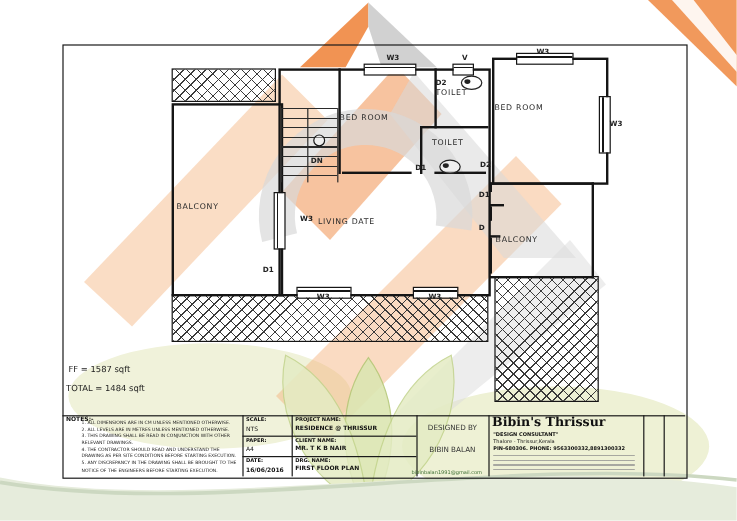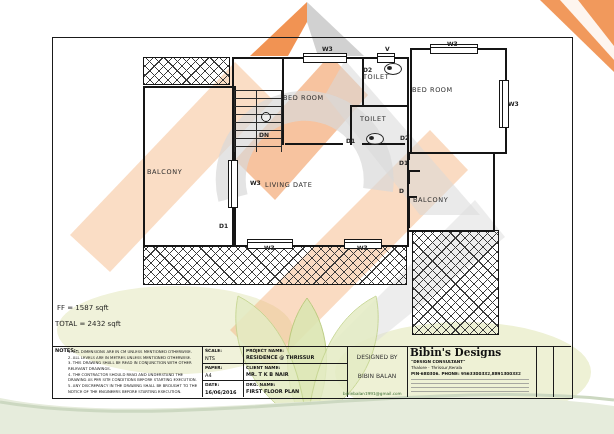--- a/index.html
+++ b/index.html
@@ -126,21 +126,21 @@
     <div class="tag" style="left:346px;top:137px;">D1</div>
     <div class="tag" style="left:399px;top:159px;">D1</div>
     <div class="tag" style="left:399px;top:187px;">D</div>
     <div class="tag" style="left:250px;top:179px;">W3</div>
     <div class="tag" style="left:219px;top:222px;">D1</div>
     <div class="tag" style="left:264px;top:244px;">W3</div>
     <div class="tag" style="left:357px;top:244px;">W3</div>
     <div class="tag" style="left:259px;top:131px;">DN</div>
 
     <div class="area-text" style="left:57px;top:304px;">FF = 1587 sqft</div>
-    <div class="area-text" style="left:55px;top:320px;">TOTAL = 2432 sqft</div>
+    <div class="area-text" style="left:55px;top:320px;">TOTAL = 1484 sqft</div>
   </div>
 
   <div class="tb-line-h" style="left:52px;top:346px;width:519px;"></div>
   <div class="tb-line-v" style="left:202px;"></div>
   <div class="tb-line-v" style="left:243px;"></div>
   <div class="tb-line-v" style="left:347px;"></div>
   <div class="tb-line-v" style="left:407px;"></div>
   <div class="tb-line-v" style="left:536px;"></div>
   <div class="tb-line-v" style="left:553px;"></div>
   <div class="tb-line-h" style="left:202px;top:363px;width:145px;"></div>
@@ -165,20 +165,20 @@
   <div class="tb-label" style="left:246px;top:348px;">PROJECT NAME:</div>
   <div class="tb-value" style="left:246px;top:354px;">RESIDENCE @ THRISSUR</div>
   <div class="tb-label" style="left:246px;top:365px;">CLIENT NAME:</div>
   <div class="tb-value" style="left:246px;top:371px;">MR. T K B NAIR</div>
   <div class="tb-label" style="left:246px;top:382px;">DRG. NAME:</div>
   <div class="tb-value" style="left:246px;top:388px;">FIRST FLOOR PLAN</div>
 
   <div class="tb-value" style="left:347px;top:353px;width:60px;text-align:center;font-size:6px;font-weight:normal;color:#333;">DESIGNED BY</div>
   <div class="tb-value" style="left:347px;top:372px;width:60px;text-align:center;font-size:6px;font-weight:normal;color:#333;">BIBIN BALAN</div>
 
-  <div class="firm-name">Bibin's Designs</div>
+  <div class="firm-name">Bibin's Thrissur</div>
   <div class="tb-label" style="left:411px;top:359px;font-size:4.2px;">"DESIGN CONSULTANT"</div>
   <div class="tb-label" style="left:411px;top:365px;font-size:4.2px;font-weight:normal;">Thalore - Thrissur,Kerala</div>
   <div class="tb-label" style="left:411px;top:371px;font-size:4.2px;">PIN-680306. PHONE: 9563300332,8891300332</div>
   <div class="fine-print"></div>
   <div class="email">bibinbalan1991@gmail.com</div>
 
 </div>
 
 </body></html>

